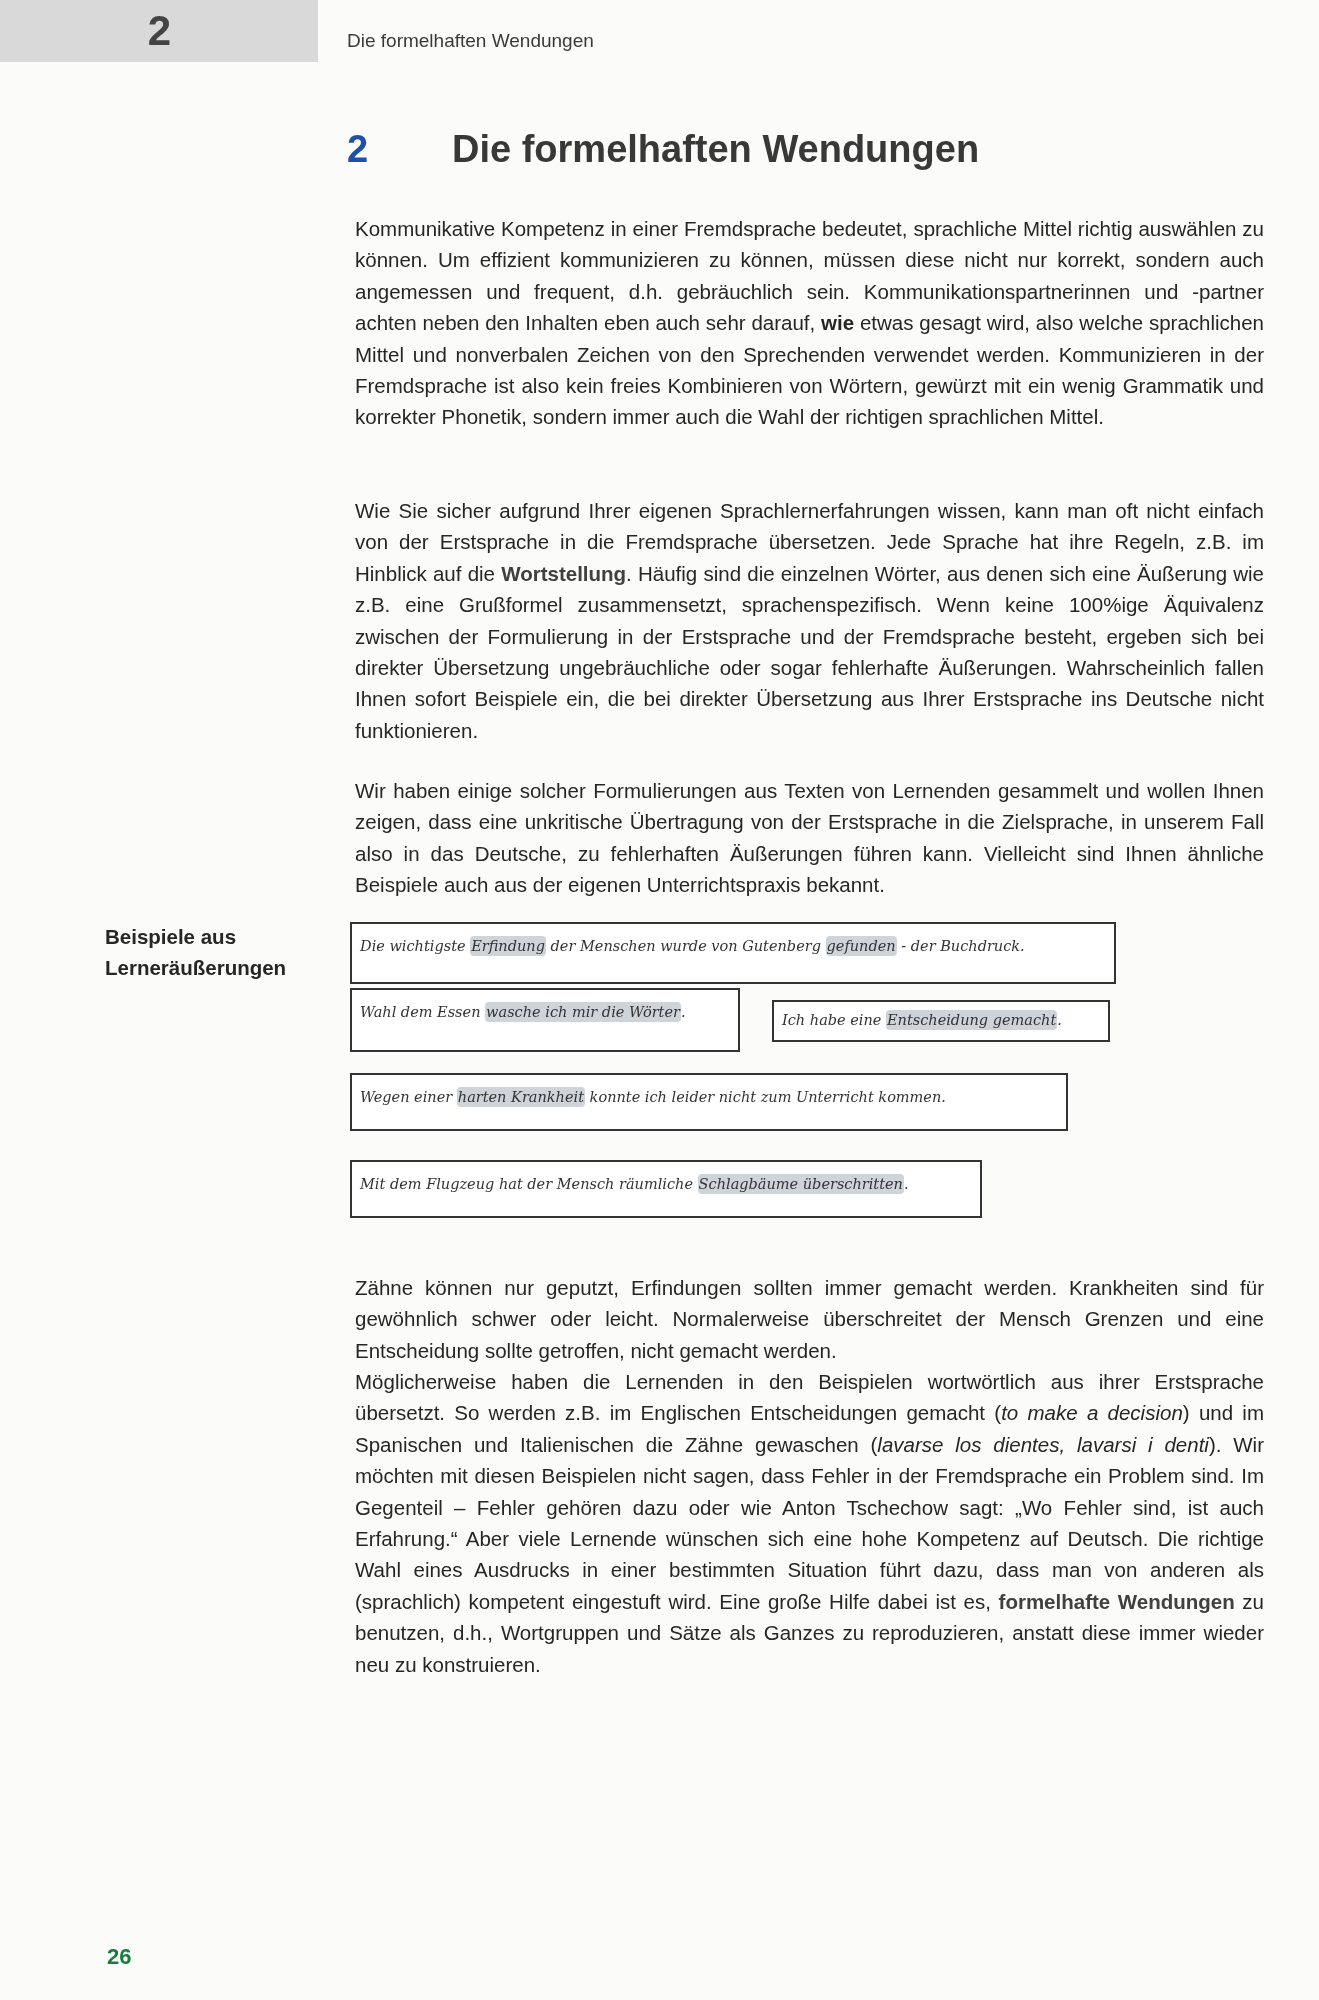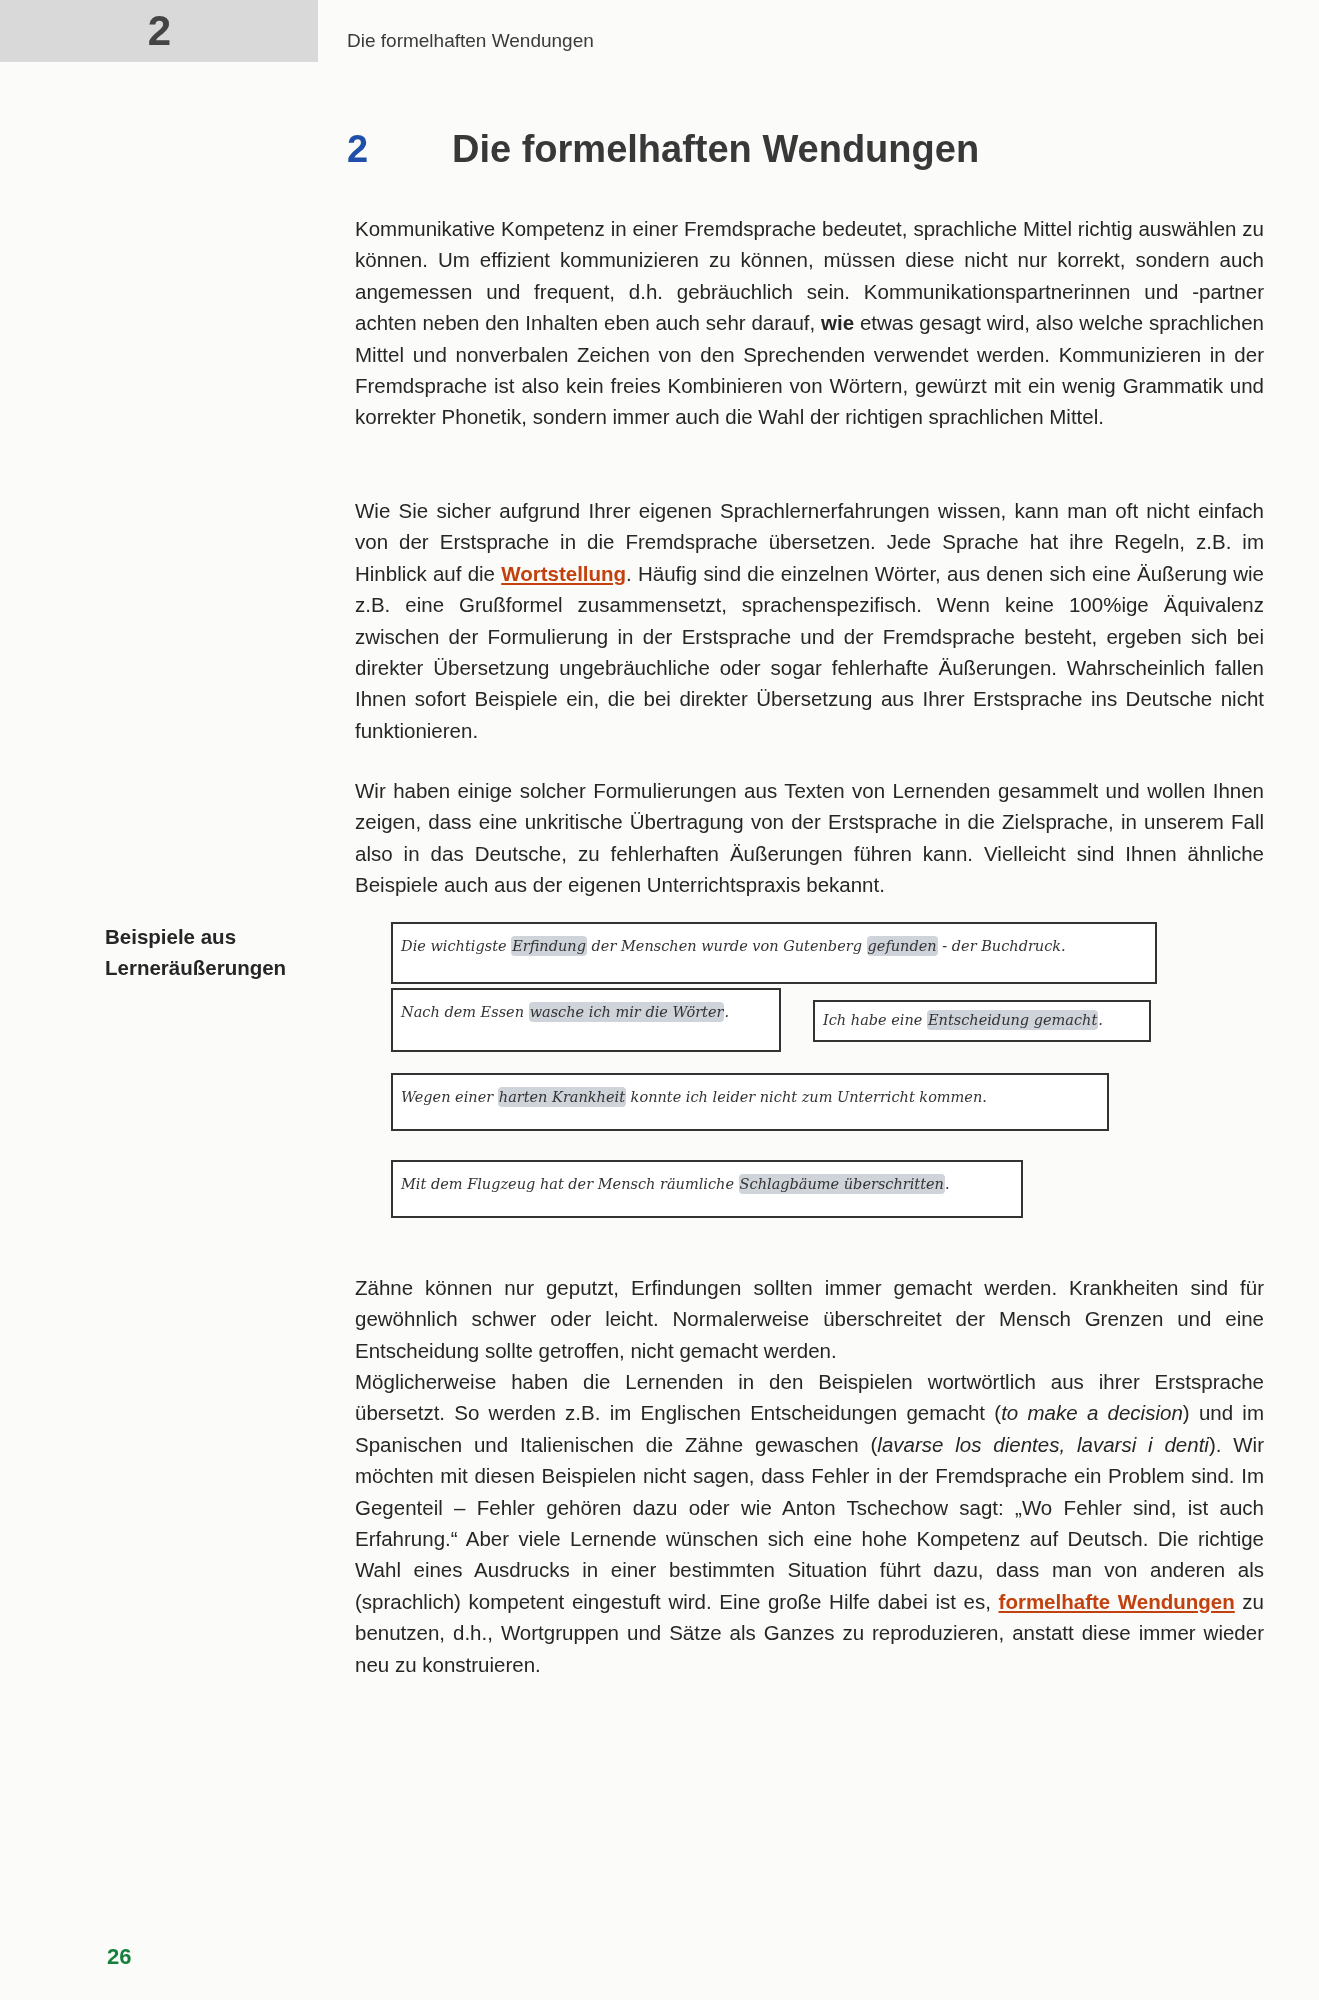--- a/index.html
+++ b/index.html
@@ -23,31 +23,31 @@
   .title {
     position: absolute; left: 347px; top: 128px; display: flex; align-items: baseline;
   }
   .title .num { font-size: 38px; font-weight: bold; color: #1f4fa8; width: 105px; }
   .title .text { font-size: 38px; font-weight: bold; color: #383838; }
   .body-text {
     position: absolute; left: 347px; width: 925px;
     font-size: 20.5px; line-height: 31.4px; text-align: justify; color: #262626;
   }
   .body-text p { margin: 8px; }
-  .accent { color: #c2410c; font-weight: bold; text-decoration: underline; }
+  .accent { color: #404040; font-weight: bold; }
   .strong { font-weight: bold; }
   .sidenote {
     position: absolute; left: 105px; top: 921px; font-size: 20.5px; font-weight: bold;
     line-height: 31px; color: #262626;
   }
   .ex {
     position: absolute; background: #fff;
     border: 2px solid #333;
     font-family: "DejaVu Serif", serif; font-style: italic;
-    font-size: 14.5px; color: #333; padding: 0 8px; margin-left: 41px;
+    font-size: 14.5px; color: #333; padding: 0 8px;
   }
   .ex .line { position: absolute; top: 14px; left: 8px; white-space: nowrap; }
   .hl { background: #cfd3da; border-radius: 4px; padding: 2px 1px; }
   .page-num {
     position: absolute; left: 107px; top: 1944px; font-size: 22px; font-weight: bold; color: #15803d;
   }
 </style>
 </head>
 <body>
 
@@ -76,21 +76,21 @@
 <div class="sidenote">
   <div>Beispiele aus</div>
   <div>Lerneräußerungen</div>
 </div>
 
 <div class="ex" style="left:350px; top:922px; width:746px; height:58px;">
   <div class="line"><span>Die wichtigste </span><span class="hl">Erfindung</span><span> der Menschen wurde von Gutenberg </span><span class="hl">gefunden</span><span> - der Buchdruck.</span></div>
 </div>
 
 <div class="ex" style="left:350px; top:988px; width:370px; height:60px;">
-  <div class="line"><span>Nach dem Essen </span><span class="hl">wasche ich mir die Wörter</span><span>.</span></div>
+  <div class="line"><span>Wahl dem Essen </span><span class="hl">wasche ich mir die Wörter</span><span>.</span></div>
 </div>
 
 <div class="ex" style="left:772px; top:1000px; width:318px; height:38px;font-style:italic;">
   <div class="line" style="top:10px;"><span>Ich habe eine </span><span class="hl">Entscheidung gemacht</span><span>.</span></div>
 </div>
 
 <div class="ex" style="left:350px; top:1073px; width:666px; height:54px;padding-left:40px;">
   <div class="line"><span>Wegen einer </span><span class="hl">harten Krankheit</span><span> konnte ich leider nicht zum Unterricht kommen.</span></div>
 </div>
 

